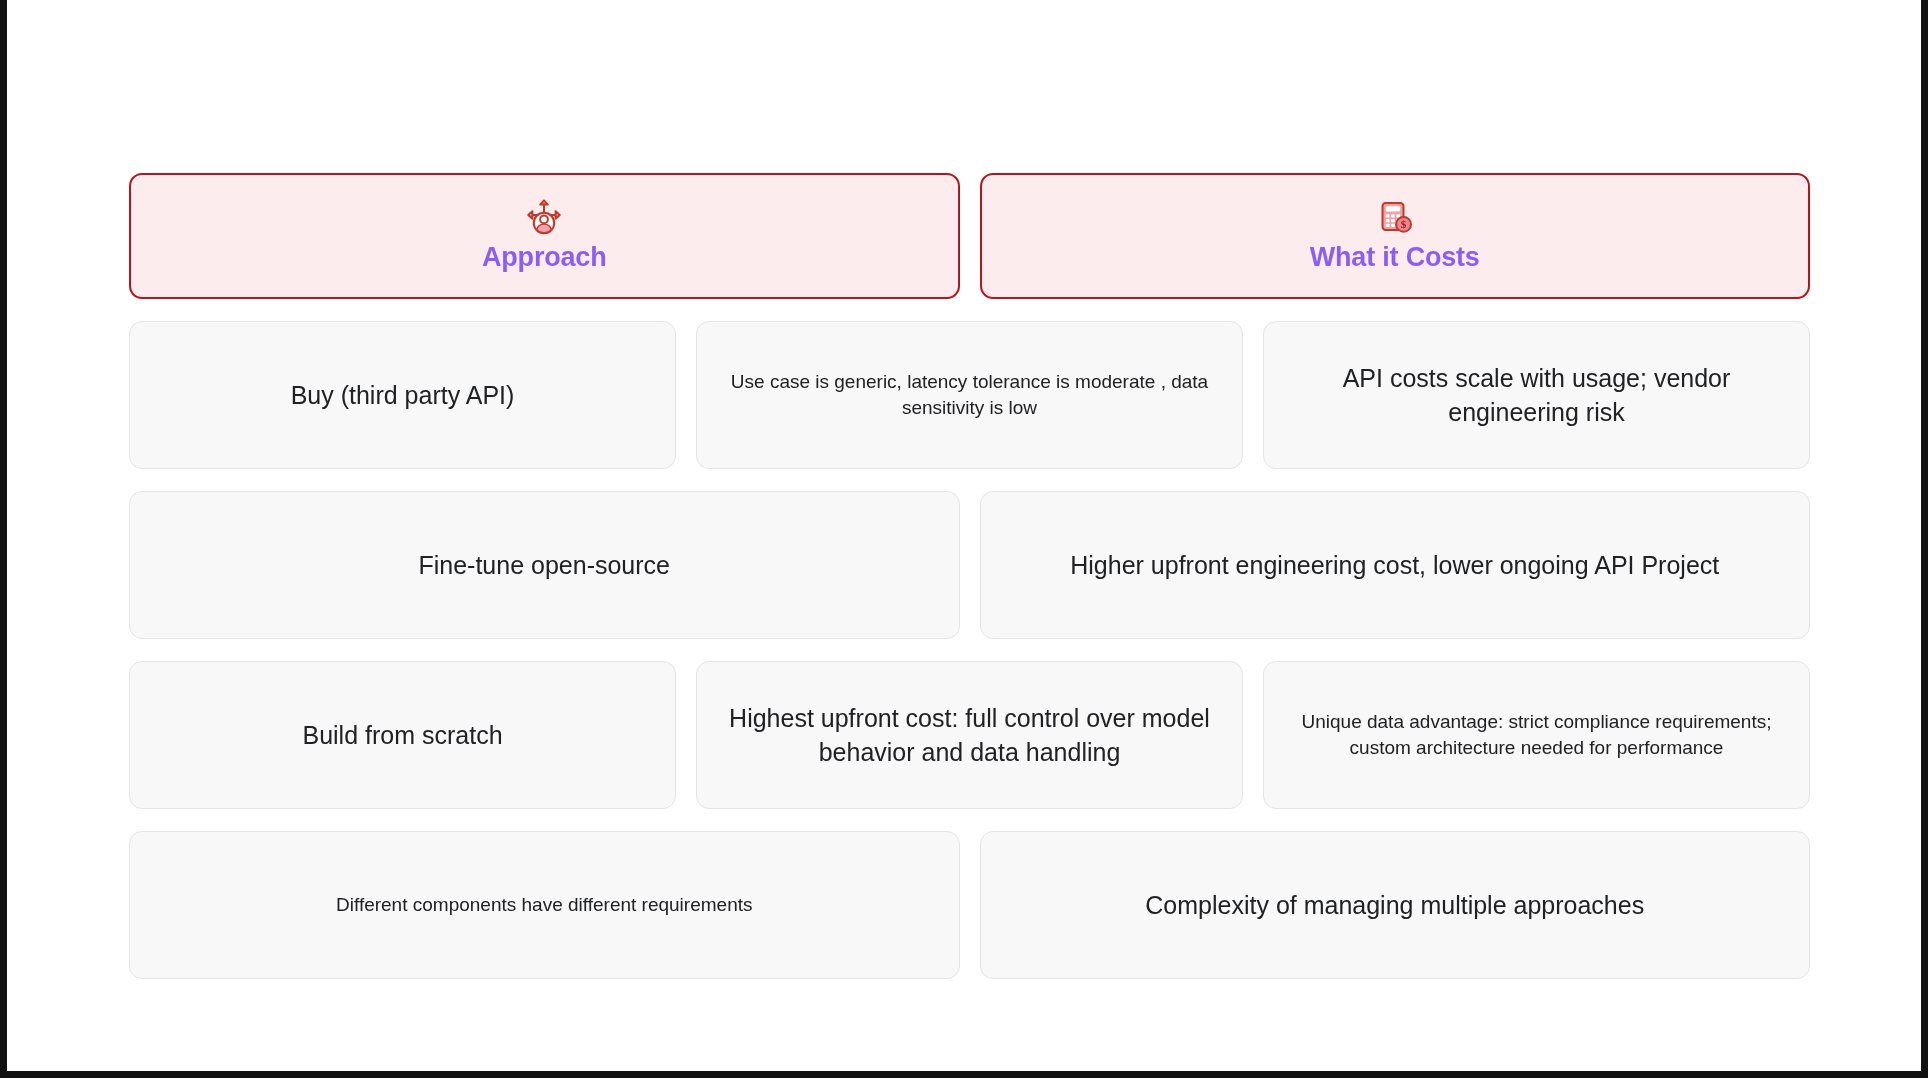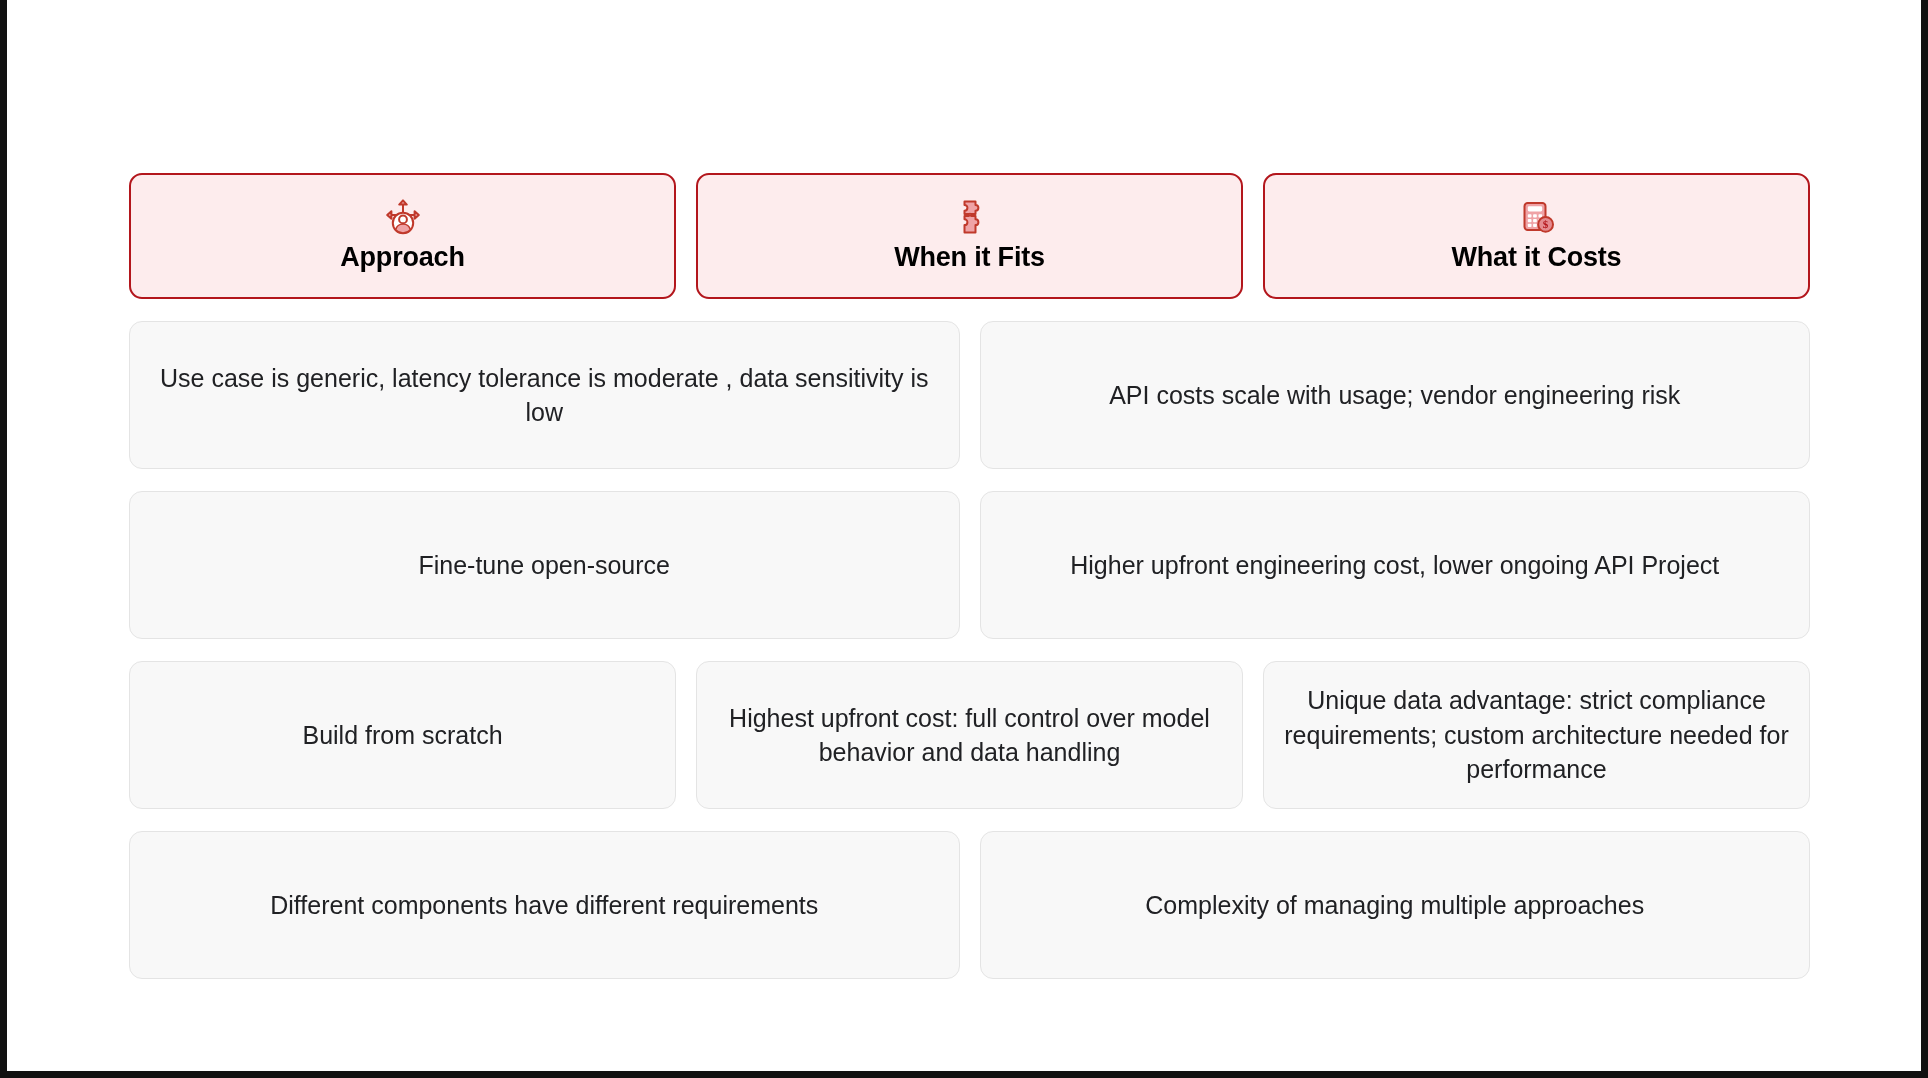--- a/index.html
+++ b/index.html
@@ -63,21 +63,21 @@
     align-items: flex-end;
     justify-content: center;
     margin-bottom: 4px;
   }
 
   .header-icon svg { display: block; }
 
   .header-title {
     font-size: 27px;
     font-weight: bold;
-    color: #000000;
+    color: #8b5cf6;
     letter-spacing: -0.2px;
     text-align: center;
     line-height: 1.15;
   }
 
   
   .cell {
     min-height: 148px;
     background: #f8f8f8;
     border: 1.5px solid #e4e4e4;
@@ -89,21 +89,21 @@
   }
 
   .cell-text {
     font-size: 25px;
     line-height: 1.38;
     color: #202124;
     text-align: center;
     font-weight: normal;
   }
 
-  .cell-text.wide { font-size: 25px; }
+  .cell-text.wide { font-size: 19px; }
 </style>
 </head>
 <body>
 
 <div class="page-frame">
 
   <div class="table-wrap">
 
     <div class="grid-row">
 
@@ -127,37 +127,20 @@
 
               <path d="M13.6 33.9 a7.6 7.6 0 0 1 14.8 0 a10.2 10.2 0 0 1 -14.8 0 Z" fill="#efa3a6" stroke="#c0392b" stroke-width="1.6" stroke-linejoin="round"></path>
 
               <circle cx="21" cy="23.4" r="3.9" fill="#ffffff" stroke="#c0392b" stroke-width="2"></circle>
             </svg>
           </div>
           <div class="header-title">Approach</div>
         </div>
       </div>
 
-      <div class="col">
-        <div class="header-card">
-          <div class="header-icon">
-            <svg width="42" height="42" viewBox="0 0 42 42">
-              <g stroke="#c0392b" stroke-width="2" stroke-linejoin="round" fill="#efa3a6">
-
-                <path d="M15.5 5.5 h11 v3.4 a2.9 2.9 0 0 1 0 5.8 v3.4 h-4.2
-                         a2.9 2.9 0 0 0 -2.6 0 h-4.2 v-3.4 a2.9 2.9 0 0 0 0 -5.8 Z"></path>
-
-                <path d="M15.5 19.9 h4.2 a2.9 2.9 0 0 1 2.6 0 h4.2 v3.4
-                         a2.9 2.9 0 0 1 0 5.8 v7.4 h-11 v-7.4 a2.9 2.9 0 0 0 0 -5.8 Z"></path>
-              </g>
-            </svg>
-          </div>
-          <div class="header-title">When it Fits</div>
-        </div>
-      </div>
 
       <div class="col">
         <div class="header-card">
           <div class="header-icon">
             <svg width="42" height="42" viewBox="0 0 42 42">
 
               <rect x="8.5" y="7" width="21" height="27" rx="3.2" fill="#efa3a6" stroke="#c0392b" stroke-width="2"></rect>
 
               <rect x="11.8" y="10.3" width="14.4" height="5.2" rx="1.4" fill="#ffffff"></rect>
 
@@ -179,20 +162,25 @@
           </div>
           <div class="header-title">What it Costs</div>
         </div>
       </div>
 
     </div>
 
     <div class="grid-row">
       <div class="col">
         <div class="cell">
+          <span class="cell-text">Buy (third party API)</span>
+        </div>
+      </div>
+      <div class="col">
+        <div class="cell">
           <span class="cell-text wide">Use case is generic, latency tolerance is moderate , data sensitivity is low</span>
         </div>
       </div>
       <div class="col">
         <div class="cell">
           <span class="cell-text">API costs scale with usage; vendor engineering risk</span>
         </div>
       </div>
     </div>
 

